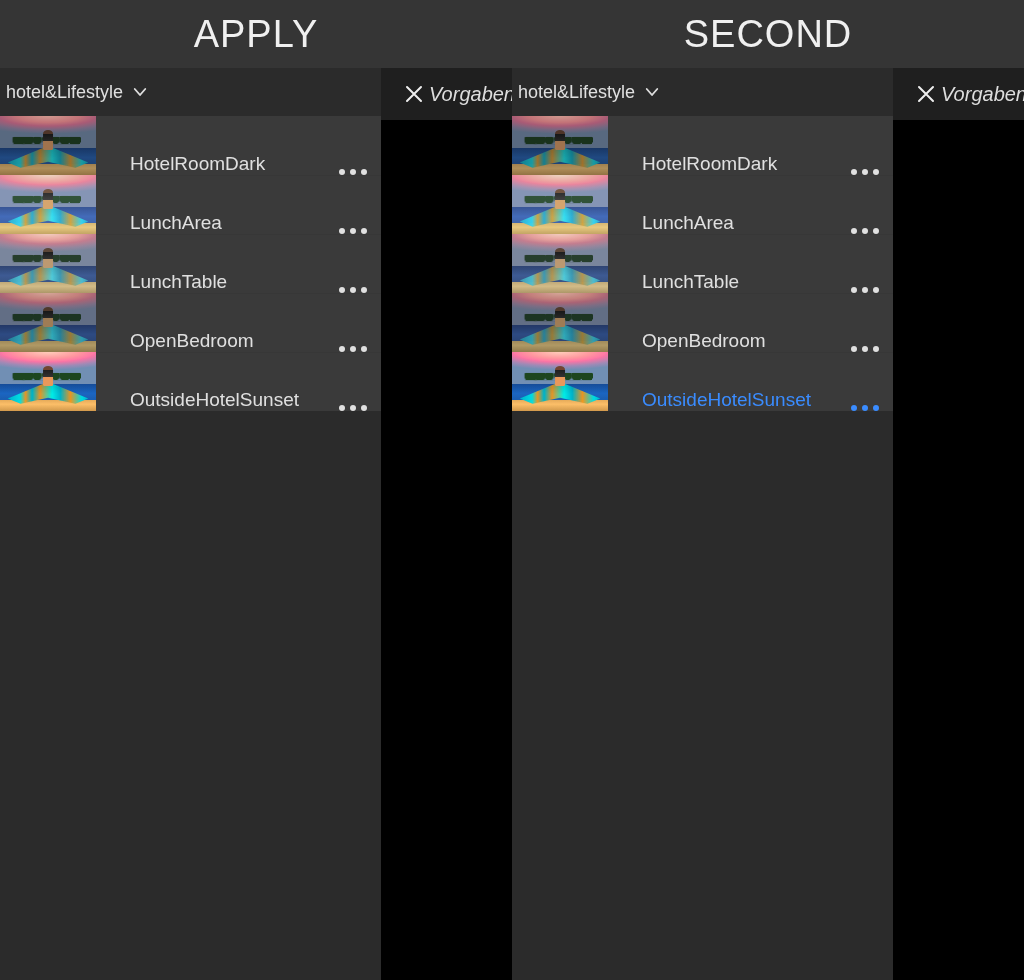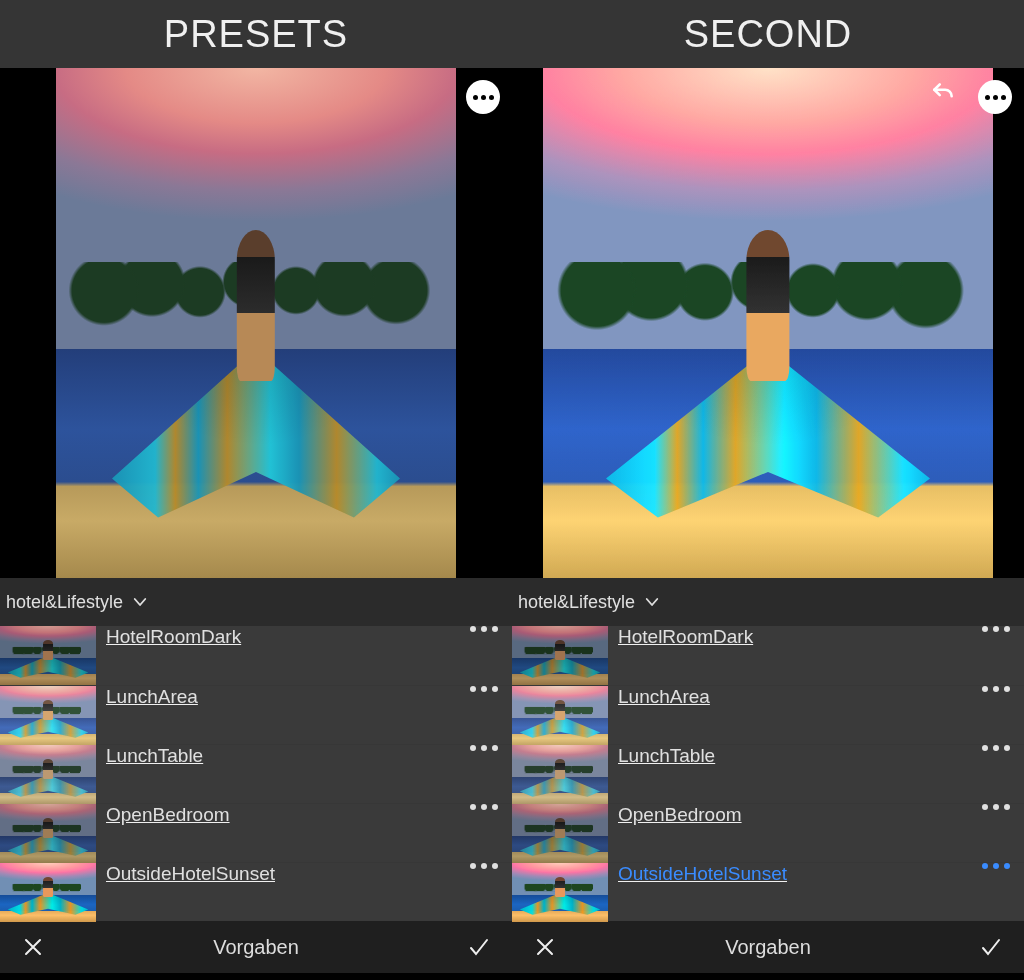--- a/index.html
+++ b/index.html
@@ -11,21 +11,21 @@
     --text-dim:#e0e0e0;
     --accent:#3a8cff;
     --black:#000;
   }
   *{box-sizing:border-box;margin:0;padding:0;font-family:"Segoe UI",Arial,Helvetica,sans-serif;}
   body{background:var(--bg-outer);width:1024px;height:980px;overflow:hidden;color:var(--text);}
   .wrap{display:flex;flex-direction:column;height:100%;}
   .titlebar{display:flex;height:68px;align-items:center;background:var(--bg-dark);}
   .titlebar>div{flex:1;text-align:center;font-size:38px;font-weight:300;letter-spacing:1px;}
   .compare{flex:1;display:flex;position:relative;background:var(--black);}
-  .panel{flex:1;display:flex;flex-direction:column;min-width:0;}
+  .panel{flex:1;display:flex;flex-direction:row;min-width:0;}
   .viewer{position:relative;height:510px;background:var(--black);display:flex;justify-content:center;align-items:flex-start;overflow:hidden;}
   .viewer .photo{width:400px;height:510px;}
   .after .viewer .photo{width:450px;filter:brightness(1.22) contrast(1.05) saturate(1.1);}
   .photo{
       background:
         radial-gradient(ellipse 180% 60% at 50% 0%, #f2b6a3 0%, #e48a86 18%, #c76c83 28%, #8b7896 40%, #6b7a98 50%),
         linear-gradient(180deg,#6b7a98 50%,#2e5b9c 65%,#355f9d 78%,#b0955f 90%,#9c844f 100%);
       position:relative;
   }
   
@@ -69,51 +69,51 @@
 
   .center-label{position:absolute;left:50%;top:250px;transform:translateX(-50%);text-align:center;z-index:10;white-space:nowrap;pointer-events:none;}
   .center-label .l1{font-size:14px;letter-spacing:0.5px;margin-bottom:8px;}
   .center-label .l2{font-size:15px;letter-spacing:0.5px;margin-top:8px;}
   .arrow{display:block;margin:8px auto;}
 
   .presets{background:var(--bg-mid);display:flex;flex-direction:column;}
   .group-head{display:flex;align-items:center;gap:8px;height:48px;padding:0 6px;font-size:18px;color:var(--text-dim);cursor:pointer;}
   .group-head svg{width:18px;height:18px;}
   .preset-list{display:flex;flex-direction:column;}
-  .preset-row{display:flex;align-items:flex-start;height:59px;padding:0 8px 0 0;gap:10px;background:var(--bg-list);text-decoration:underline;}
+  .preset-row{display:flex;align-items:flex-end;height:59px;padding:0 8px 0 0;gap:34px;background:var(--bg-list);}
   .preset-row + .preset-row{border-top:1px solid rgba(0,0,0,0.05);}
   .thumb{width:96px;height:59px;flex-shrink:0;}
   .thumb .photo{width:100%;height:100%;}
   .thumb .photo::before{top:34%;height:16%;transform:scale(0.8);}
   .thumb .figure{top:20%;width:70%;height:72%;}
   .preset-name{flex:1;font-size:19px;color:var(--text-dim);white-space:nowrap;overflow:hidden;text-overflow:ellipsis;}
   .preset-name.active{color:var(--accent);}
   .row-more{display:flex;gap:5px;padding:0 6px;cursor:pointer;}
   .row-more span{width:6px;height:6px;border-radius:50%;background:#e0e0e0;}
   .row-more.active span{background:var(--accent);}
 
-  .actionbar{height:52px;background:var(--bg-outer);display:flex;align-items:center;justify-content:space-between;padding:0 18px;}
+  .actionbar{height:52px;background:var(--bg-outer);display:flex;align-items:center;justify-content:space-between;padding:0 18px;font-style:italic;}
   .ab-label{font-size:20px;color:#ddd;}
   .ab-btn{cursor:pointer;display:flex;align-items:center;justify-content:center;width:30px;height:30px;}
   .ab-btn svg{width:24px;height:24px;stroke:#eee;stroke-width:2;fill:none;stroke-linecap:round;}
 
   
   .tv1{filter:brightness(0.85) hue-rotate(-6deg);}
   .tv2{filter:brightness(1.25) contrast(0.85);}
   .tv3{filter:brightness(1.1) saturate(0.7);}
   .tv4{filter:brightness(0.9) saturate(0.85);}
   .tv5{filter:brightness(1.15) saturate(1.25) hue-rotate(-8deg);}
 </style>
 </head>
 <body>
 
 <div class="wrap">
 
   <div class="titlebar">
-    <div>PRESETS</div>
+    <div>APPLY</div>
     <div>SECOND</div>
   </div>
 
   <div class="compare">
 
     <div class="panel before">
       <div class="viewer">
         <div class="photo">
           <div class="figure">
             <div class="skirt"></div>

